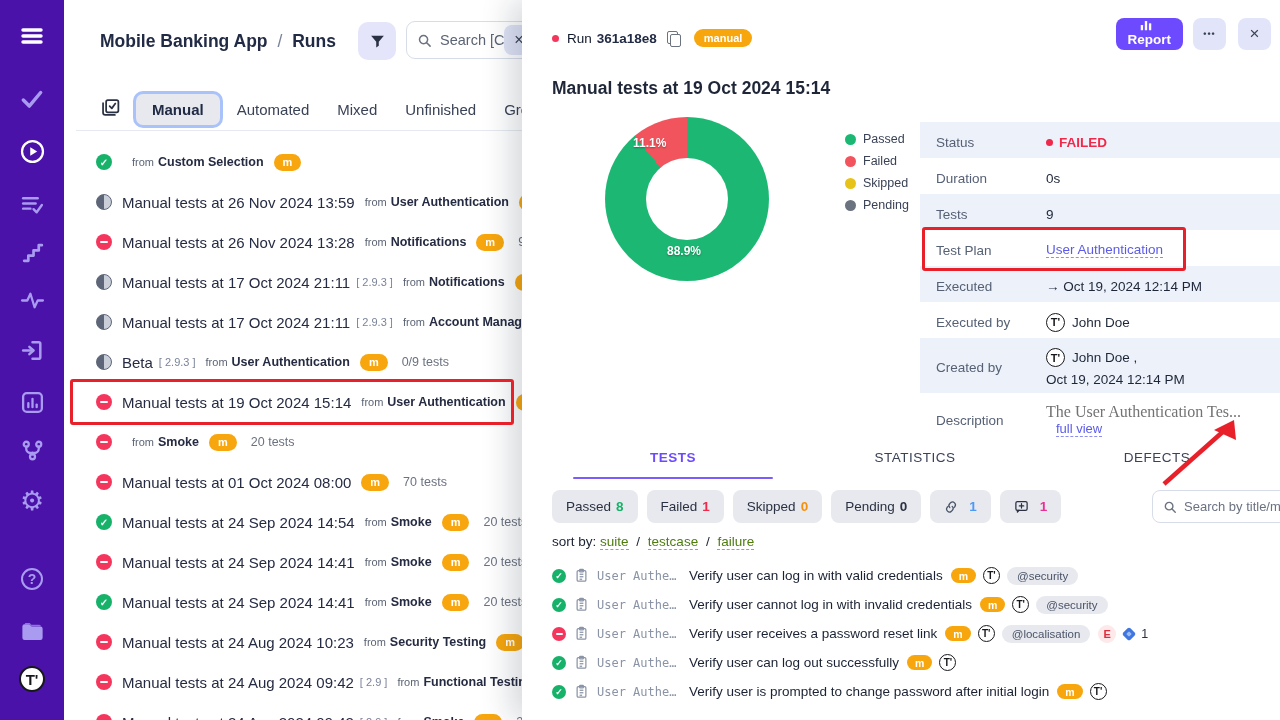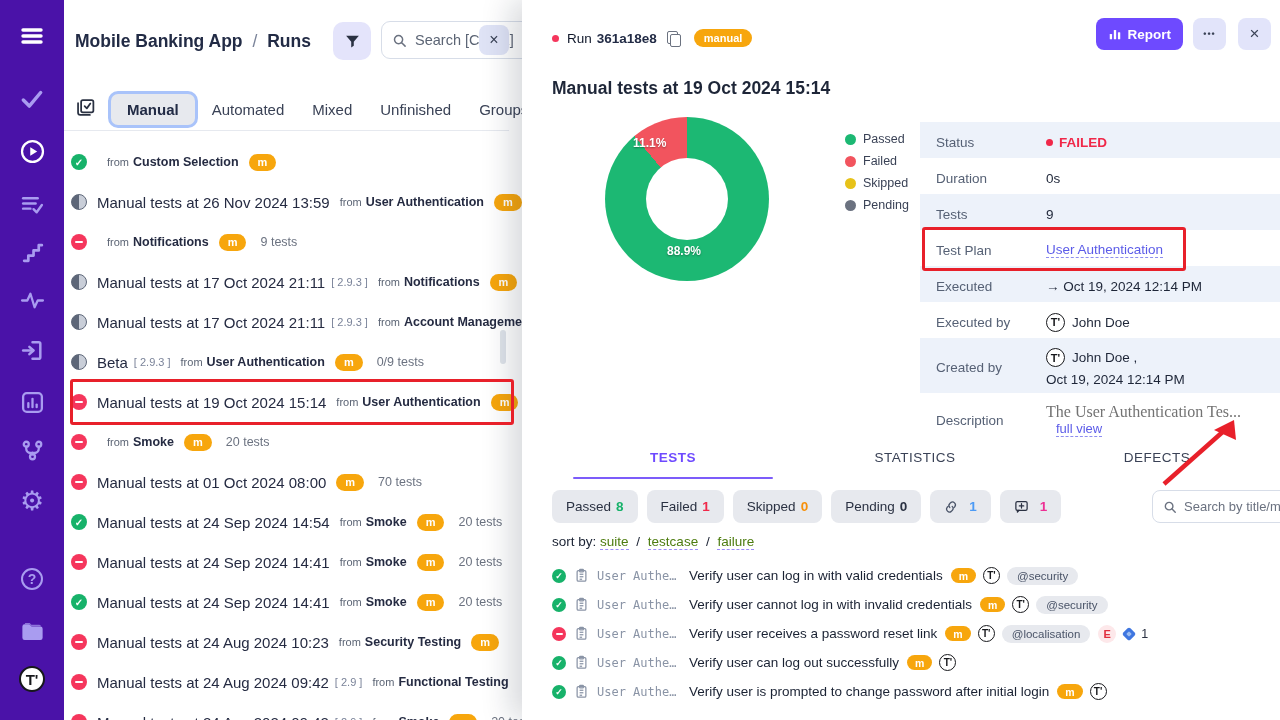--- a/index.html
+++ b/index.html
@@ -12,21 +12,21 @@
   .sb-ic { width:64px; display:flex; justify-content:center; align-items:center; cursor:pointer; position:absolute; }
   .sb-ic svg { stroke:#a99cf0; fill:none; stroke-width:2; stroke-linecap:round; stroke-linejoin:round; }
   .sb-ic.active svg { stroke:#ffffff; }
   .gear-glyph { font-size:27px; color:#a99cf0; line-height:1; }
   .help-circle { width:22px; height:22px; border:2.5px solid #a99cf0; border-radius:50%; color:#a99cf0;
                  font-weight:bold; font-size:14px; display:flex; align-items:center; justify-content:center; }
   .profile-avatar { width:26px; height:26px; background:#fff; border:2.5px solid #17181c; border-radius:50%;
                     color:#17181c; font-weight:bold; font-size:15px; display:flex; align-items:center; justify-content:center; }
 
   
-  .runs-panel { position:absolute; left:51px; top:0; width:554px; height:720px; background:#fff; overflow:hidden; }
+  .runs-panel { position:absolute; left:76px; top:0; width:554px; height:720px; background:#fff; overflow:hidden; }
   .lp-header { position:absolute; left:0; top:20px; width:520px; height:42px; display:flex; align-items:center; }
   .breadcrumb { margin-left:24px; font-size:17.5px; font-weight:bold; color:#222b45; white-space:nowrap; }
   .breadcrumb .sep { color:#7a8399; font-weight:normal; padding:0 5px; }
   .filter-btn { position:absolute; left:282px; top:2px; width:38px; height:38px; background:#e4e4fb; border-radius:10px;
                 display:flex; align-items:center; justify-content:center; cursor:pointer; }
   .search-box { position:absolute; left:330px; top:1px; width:175px; height:38px; border:1px solid #d7dde8; border-radius:9px;
                 background:#fff; display:flex; align-items:center; padding-left:10px; }
   .search-box input { border:none; outline:none; font-size:14.5px; color:#3a4256; width:120px; margin-left:8px;
                       font-family:"Liberation Sans",sans-serif; background:transparent; }
   .search-box input::placeholder { color:#5b6474; }
@@ -59,21 +59,21 @@
                   box-shadow:-12px 0 28px rgba(15,23,42,.16); }
   .dp-header { position:absolute; left:0; top:22px; width:758px; height:32px; display:flex; align-items:center; }
   .red-dot { width:7px; height:7px; border-radius:50%; background:#f5365c; margin-left:30px; margin-right:8px; }
   .run-label { font-size:13.5px; color:#0f172a; }
   .run-id { font-size:13.5px; font-weight:bold; color:#222b45; margin-left:5px; }
   .copy-icon { width:13px; height:15px; position:relative; margin-left:10px; cursor:pointer; }
   .copy-icon::before, .copy-icon::after { content:""; position:absolute; width:9px; height:11px; border:1.5px solid #6b7280; border-radius:2px; }
   .copy-icon::before { left:0; top:0; } .copy-icon::after { left:3px; top:3px; background:#fff; }
   .type-badge { background:#f7a60d; color:#fff; font-size:11px; font-weight:bold; border-radius:10px; padding:3px 10px; margin-left:14px; }
   .report-btn { position:absolute; right:97px; top:-4px; height:32px; background:#6e4aff; border-radius:8px; color:#fff;
-                font-size:13.5px; font-weight:bold; display:flex; align-items:center; padding:0 12px; cursor:pointer; }
+                font-size:13.5px; font-weight:bold; display:flex; align-items:center; padding:0 12px; cursor:pointer;flex-direction:column; }
   .report-btn svg { margin-right:6px; }
   .sq-btn { position:absolute; top:-4px; width:33px; height:32px; background:#e2e4fa; border-radius:8px; color:#3a4256;
             display:flex; align-items:center; justify-content:center; cursor:pointer; }
   .more-btn { right:54px; font-size:9px; letter-spacing:1px; font-weight:bold; }
   .close-btn { right:9px; font-size:17px; }
   .dp-title { position:absolute; left:30px; top:78px; font-size:17.5px; font-weight:bold; color:#1e2638; }
 
   
   .donut { position:absolute; left:605px; top:117px; width:164px; height:164px; border-radius:50%;
            background:conic-gradient(#1cb873 0 320deg, #f2545e 320deg 360deg); }
@@ -282,20 +282,21 @@
     </div>
     <div class="run-row">
       <span class="st st-progress"></span>
       <span class="run-title">Manual tests at 26 Nov 2024 13:59</span>
       <span class="fromw">from</span>
         <span class="froms">User Authentication</span>
       <span class="m-badge">m</span>
     </div>
     <div class="run-row">
       <span class="st st-failed"></span>
+      <span class="run-title">Manual tests at 26 Nov 2024 13:28</span>
       <span class="fromw">from</span>
         <span class="froms">Notifications</span>
       <span class="m-badge">m</span>
       <span class="count">9 tests</span>
     </div>
     <div class="run-row">
       <span class="st st-progress"></span>
       <span class="run-title">Manual tests at 17 Oct 2024 21:11</span>
       <span class="ver">[ 2.9.3 ]</span>
       <span class="fromw">from</span>

